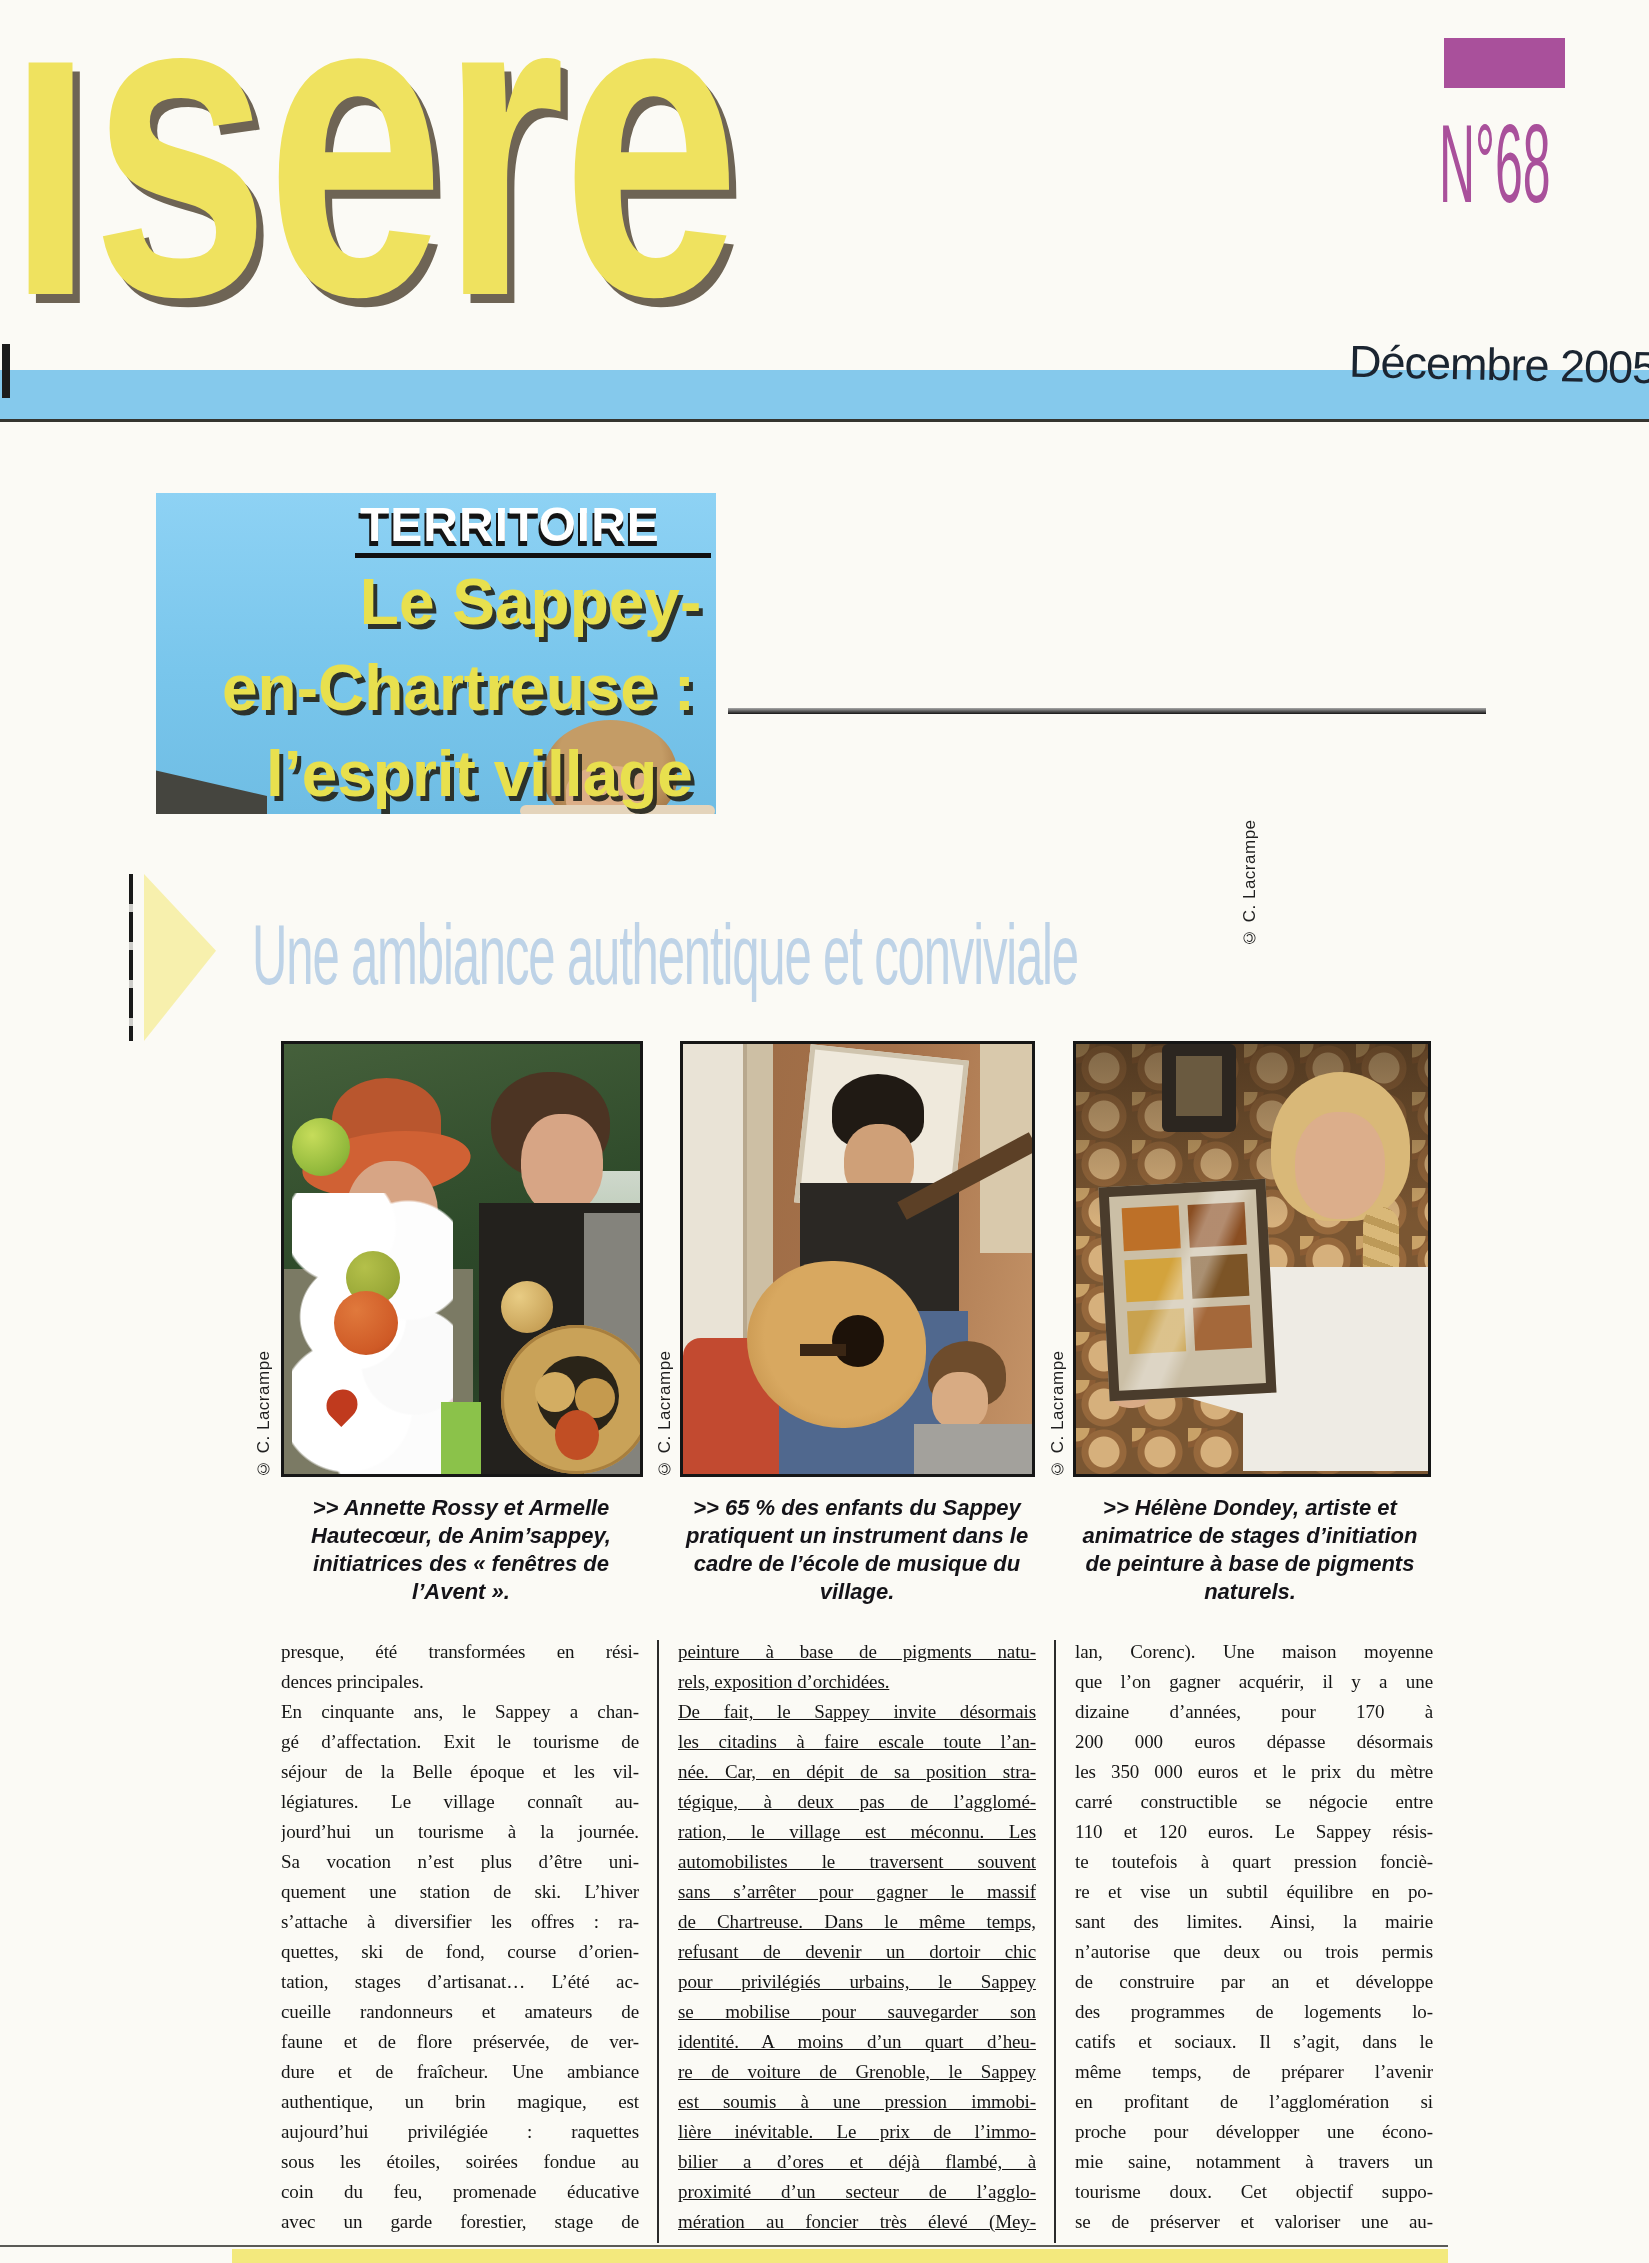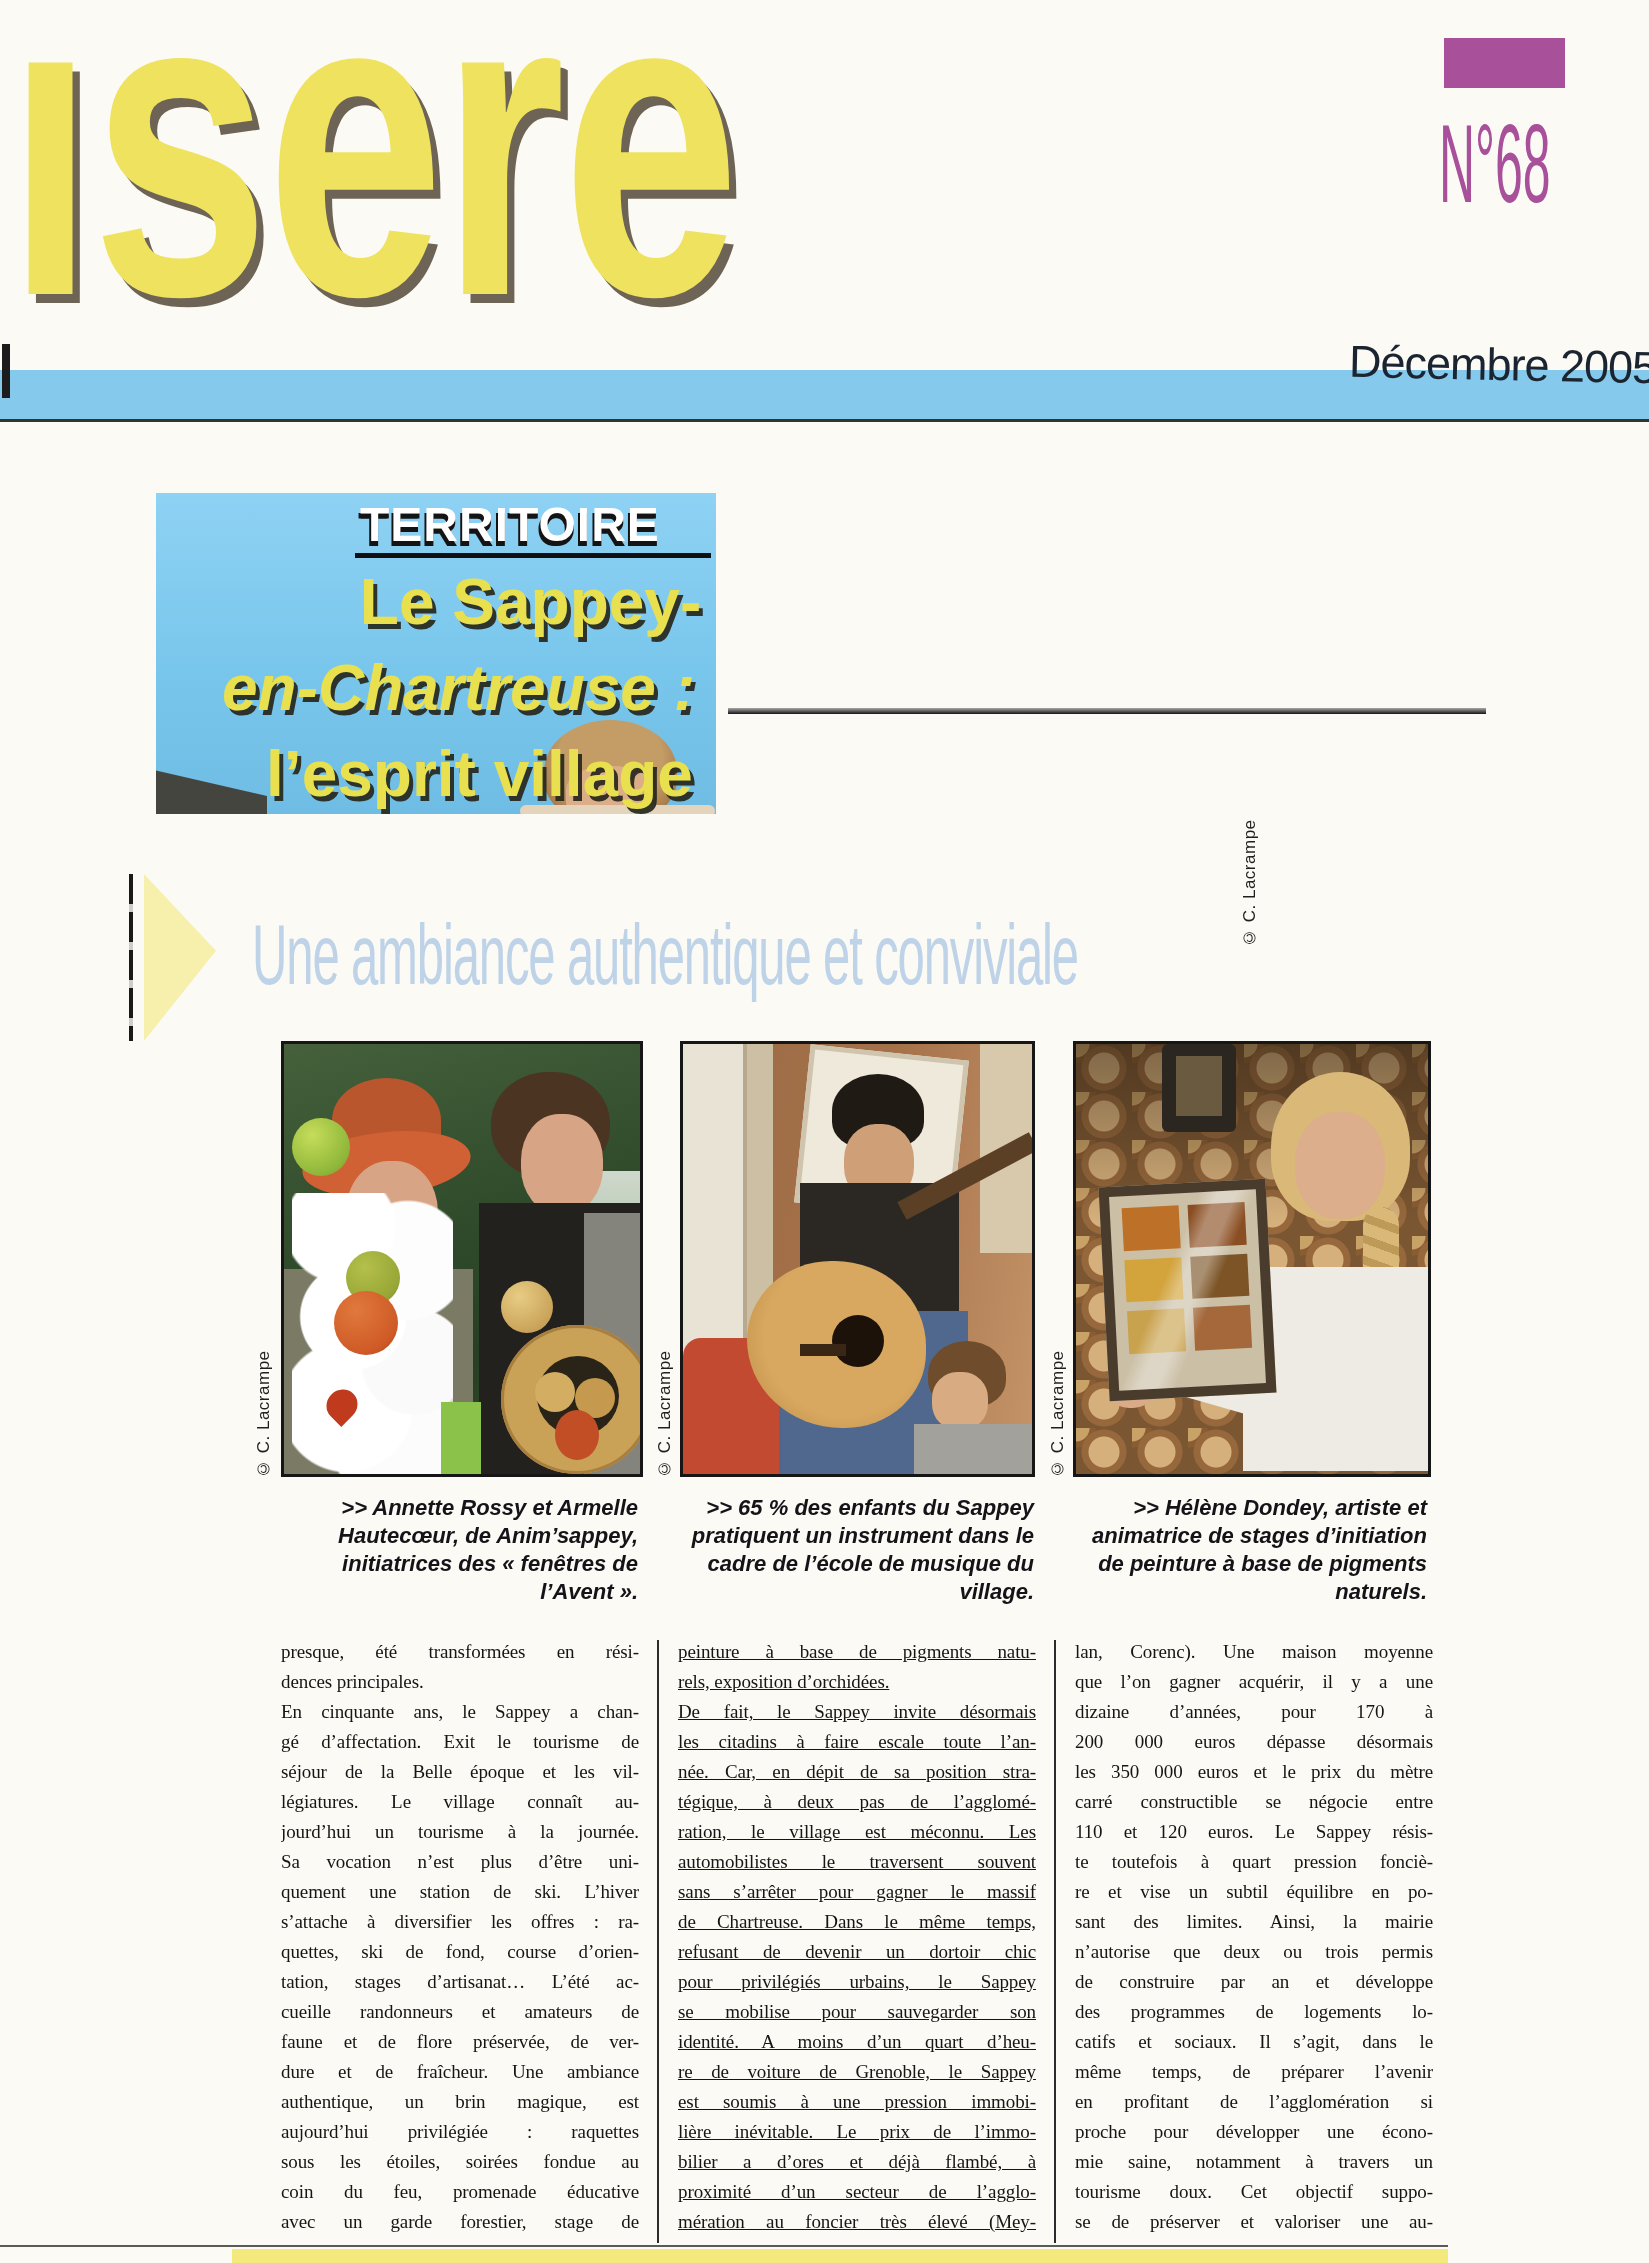--- a/index.html
+++ b/index.html
@@ -29,21 +29,21 @@
   .f-hair{left:388px;top:227px;width:133px;height:103px;border-radius:50% 50% 42% 42%;
         background:radial-gradient(ellipse at 50% 38%,#c49c66 0 55%,#a87c4a 78%,#916a34 100%);}
   .f-face{left:410px;top:273px;width:88px;height:52px;background:#dcae87;border-radius:46% 46% 30% 30%;}
   .f-shoulder{left:364px;top:312px;width:195px;height:12px;background:#e4d4bb;border-radius:8px;}
   .kicker{left:204px;top:6px;font:700 48px/1.1 "Liberation Sans",sans-serif;color:#ffffff;
         letter-spacing:1px;text-shadow:-2px 5px 0 #141414,0 5px 0 #141414;white-space:nowrap;}
   .kicker-line{left:199px;top:60px;width:356px;height:5px;background:#101010;}
   .ftitle{left:0;top:66px;width:645px;text-align:center;
         font:700 64px/86px "Liberation Sans",sans-serif;color:#e8e04e;
         text-shadow:4px 5px 0 rgba(38,38,28,.92);}
-  .ft1{transform:translateX(52px);} .ft2{transform:translateX(-20px);font-style:italic;} .ft3{transform:translateX(1px);}
+  .ft1{transform:translateX(52px);} .ft2{transform:translateX(-20px);} .ft3{transform:translateX(1px);}
   .rule{left:728px;top:708px;width:758px;height:6px;background:linear-gradient(180deg,#a8a8a8,#141414);}
 
   
   .arrow{left:144px;top:874px;width:72px;height:167px;background:#f7f0ad;
         clip-path:polygon(0 0,100% 46%,0 100%);}
   .arrow-line{left:129px;top:874px;width:4px;height:167px;
         background:repeating-linear-gradient(180deg,#191919 0 30px,rgba(25,25,25,.2) 30px 38px);}
   .headline{left:252px;top:911px;font:400 86px/1 "Liberation Sans",sans-serif;color:#bed3e7;
         letter-spacing:-2px;transform:scaleX(.57);transform-origin:left top;white-space:nowrap;}
 
@@ -59,21 +59,21 @@
   .photo2{left:680px;width:355px;background:linear-gradient(100deg,#9a6a44 0%,#a5714a 50%,#c59468 100%);}
   .photo3{left:1073px;width:358px;background-color:#7a5632;
       background-image:radial-gradient(circle at 28px 24px,#d6b07c 0 15px,#96683c 16px 22px,transparent 23px),
                        radial-gradient(circle at 0px 0px,#c9a268 0 13px,#8a5c34 14px 19px,transparent 20px);
       background-size:56px 48px;}
   .photo .abs{position:absolute;}
 
   
   .caption{top:1494px;width:354px;font:italic 700 22px/28px "Liberation Sans",sans-serif;color:#141318;}
   .cap1{left:284px;} .cap2{left:680px;} .cap3{left:1073px;}
-  .caption .tline{text-align:right;}
+  .caption .tline{text-align:center;}
 
   
   .bcol{top:1637px;width:358px;font:400 19px/30px "Liberation Serif",serif;color:#151515;
         letter-spacing:-0.1px;}
   .bc1{left:281px;} .bc2{left:678px;text-decoration:underline;} .bc3{left:1075px;}
   .bcol .tline{text-align:justify;text-align-last:justify;white-space:normal;overflow:hidden;height:30px;}
   .bcol .tline.ragged{text-align-last:left;}
   .divider{top:1640px;width:2px;height:603px;background:#2b2b2b;}
   .dv1{left:657px;} .dv2{left:1054px;}
 

